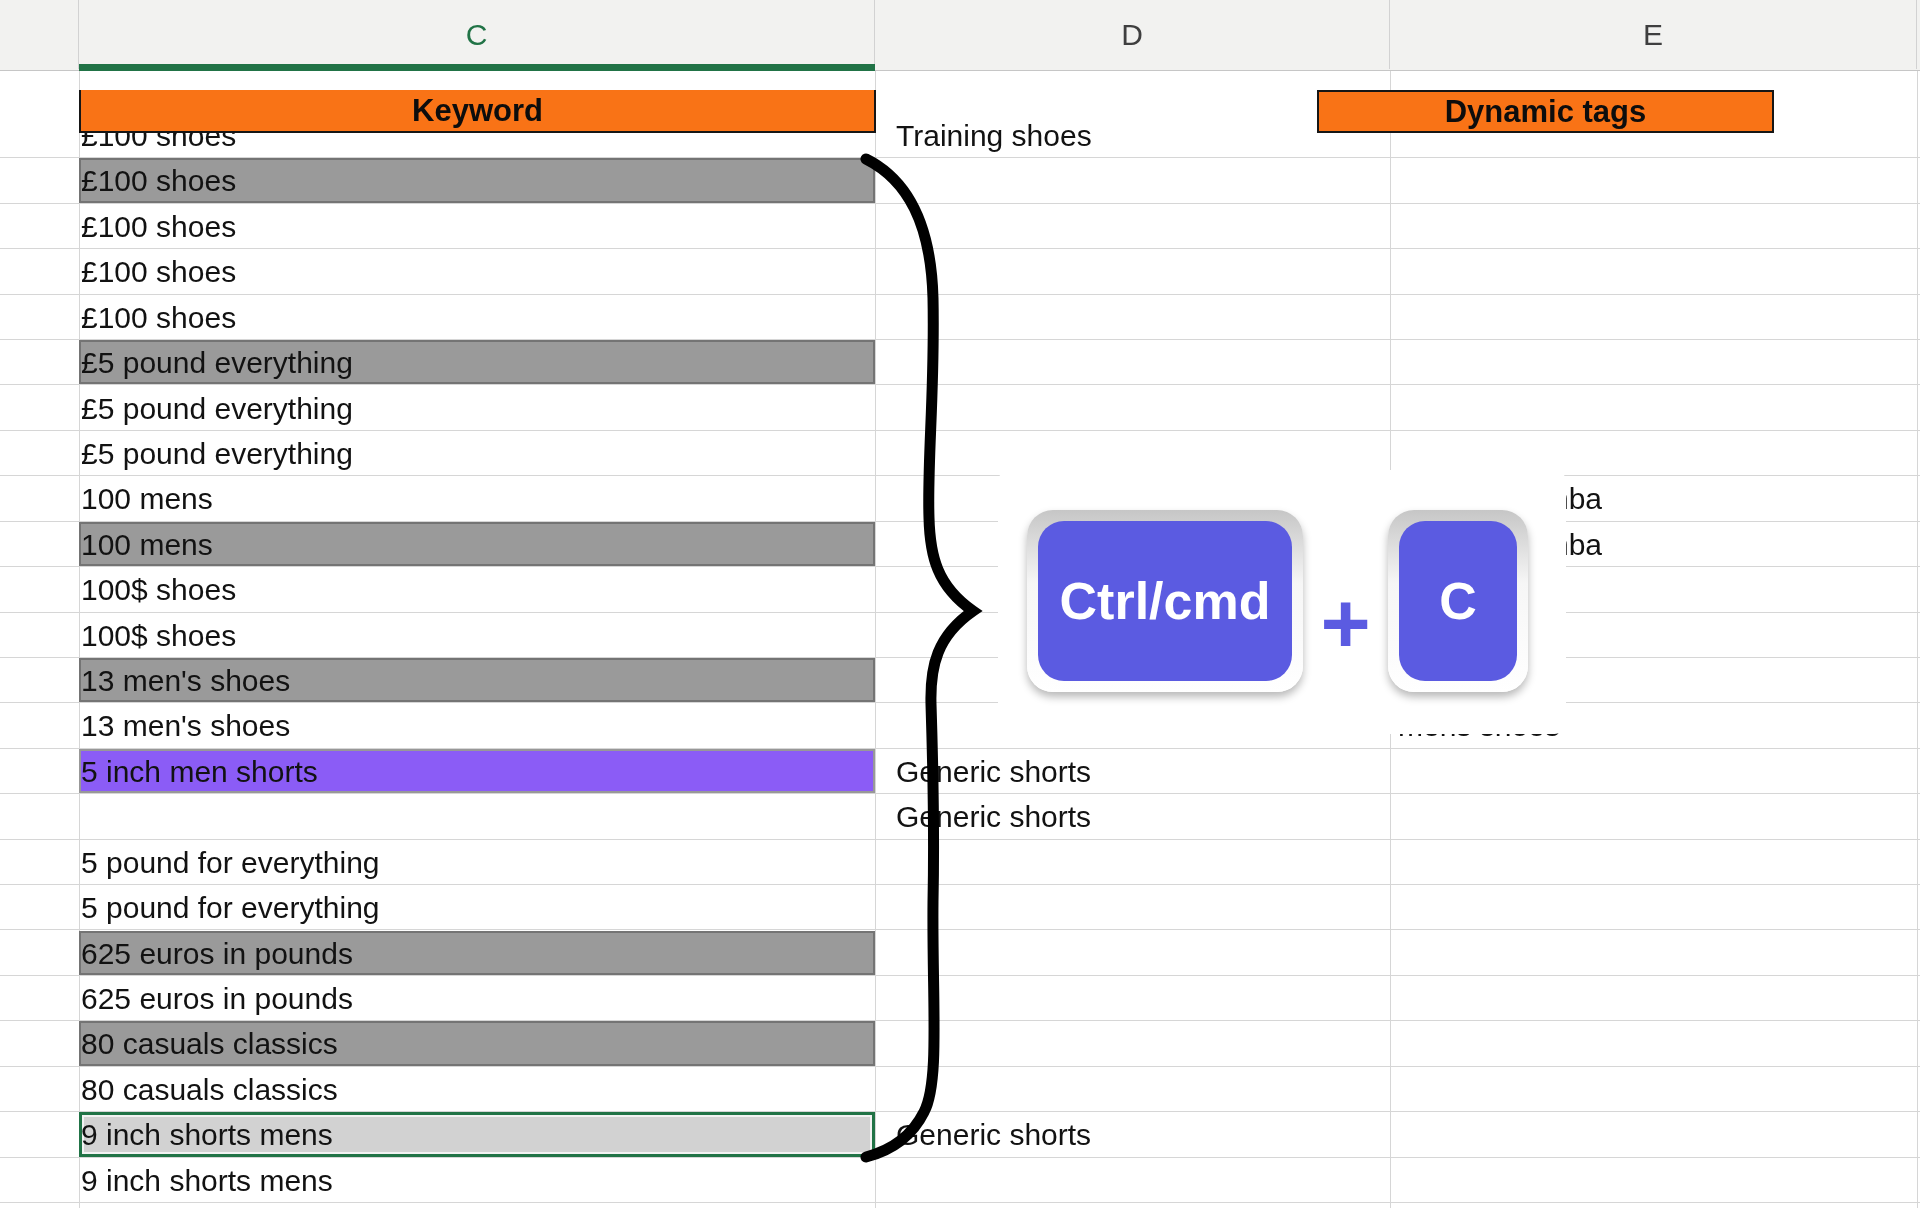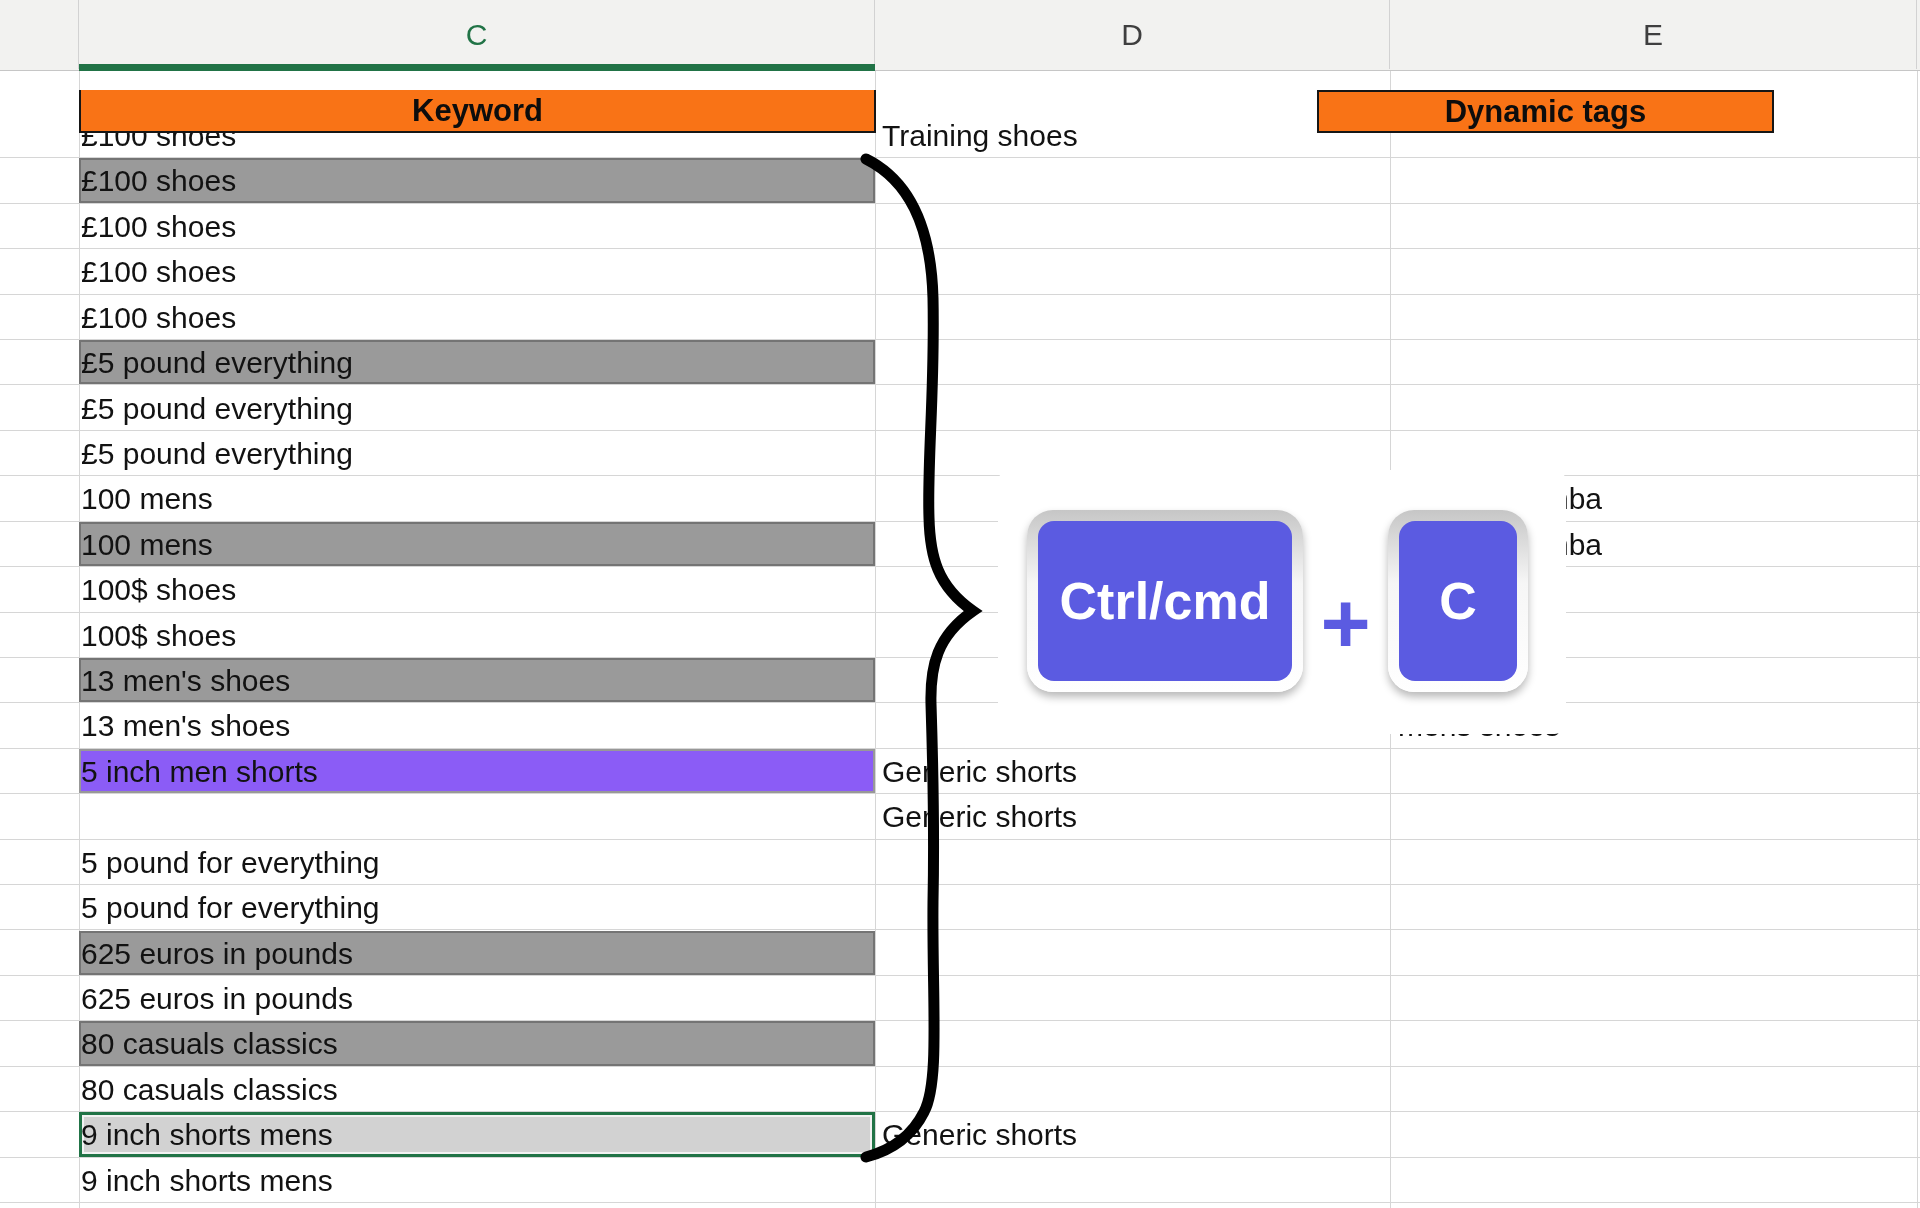--- a/index.html
+++ b/index.html
@@ -23,36 +23,36 @@
   
   .vline{position:absolute;top:70px;bottom:0;width:1px;background:#d6d6d6;z-index:0;}
   
   .row{position:absolute;left:0;width:1920px;border-bottom:1px solid #d6d6d6;box-sizing:border-box;z-index:1;}
   .cell{position:absolute;top:0;bottom:0;box-sizing:border-box;}
   .cell-b{left:0;width:79px;}
   .cell-c{left:79px;width:796px;}
   .cell-d{left:875px;width:515px;}
   .cell-e{left:1390px;width:527px;position:relative;}
   .celltext{display:block;font-size:30px;color:#121212;line-height:45.4px;padding-left:2px;white-space:nowrap;}
-  .cell-d .celltext{padding-left:7px;}
+  .cell-d .celltext{padding-left:21px;}
   .cell-e .celltext{padding-left:8px;}
   .frag{position:absolute;left:122px;top:0;font-size:30px;color:#121212;line-height:45.4px;white-space:nowrap;}
   .hl-dark{background:#9a9a9a;box-shadow:inset 0 0 0 2px #747474;}
   .hl-light{background:#8b5cf6;box-shadow:inset 0 0 0 2px #989898;}
   .hl-selected{background:#d2d2d2;box-shadow:inset 0 0 0 3px #217346, inset 0 0 0 5px #f2f2f2;}
   
   #brace-svg{position:absolute;left:0;top:0;z-index:6;pointer-events:none;}
   
   .overlay-card{position:absolute;left:998px;top:470px;width:568px;height:264px;background:#ffffff;border-radius:12px;z-index:10;}
   .keycap{position:absolute;z-index:11;border-radius:26px;
     background:linear-gradient(180deg,#c6c6c6 0%,#f6f6f6 40%,#ffffff 100%);
     box-shadow:0 5px 9px rgba(0,0,0,0.28);}
   .keycap-ctrl{left:1027px;top:510px;width:276px;height:182px;}
   .keycap-c{left:1388px;top:510px;width:140px;height:182px;}
-  .keyface{position:absolute;left:11px;top:11px;right:11px;bottom:11px;background:#5b5be1;border-radius:16px;
+  .keyface{position:absolute;left:11px;top:11px;right:11px;bottom:11px;background:#5b5be1;border-radius:26px;
     display:flex;align-items:center;justify-content:center;color:#ffffff;font-weight:700;font-size:52px;}
   .plus-sign{position:absolute;left:1303px;top:575px;width:85px;height:96px;z-index:11;
     display:flex;align-items:center;justify-content:center;
     color:#5b5be1;font-size:86px;font-weight:700;line-height:96px;}
 </style>
 </head>
 <body>
 
 <div id="canvas">
 

